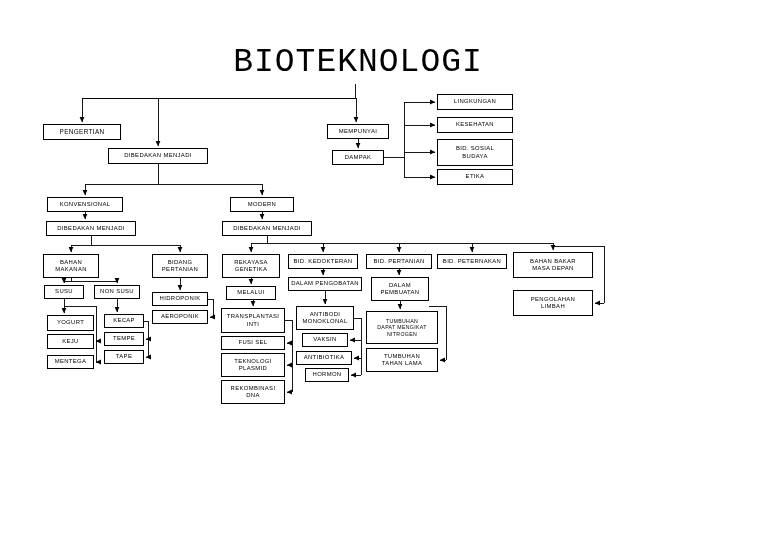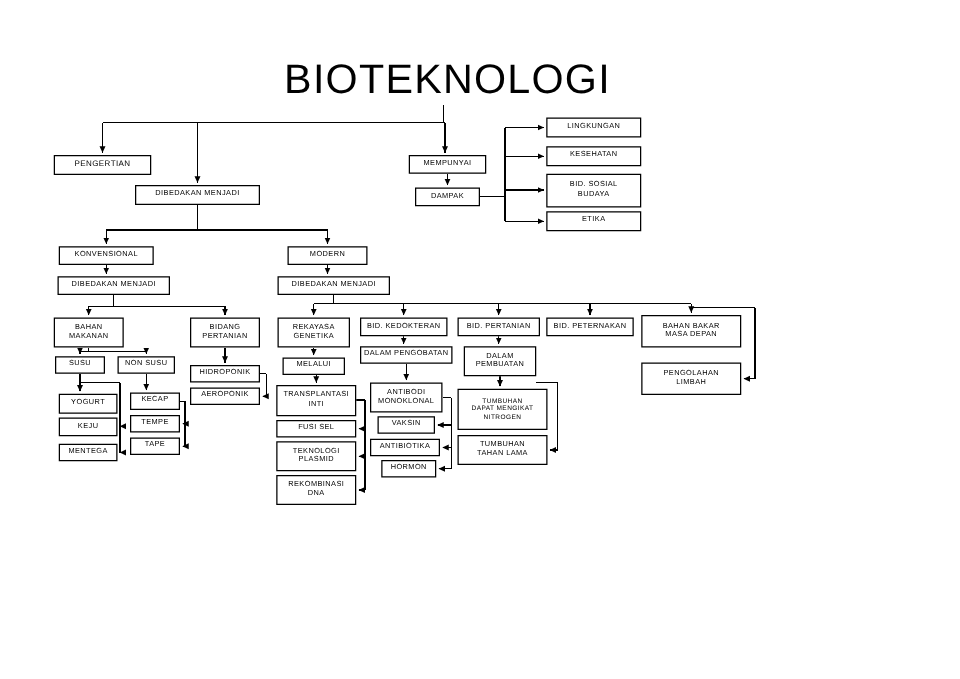--- a/index.html
+++ b/index.html
@@ -27,21 +27,21 @@
     pointer-events: none;
   }
   .title {
     position: absolute;
     left: 0; top: 44px;
     width: 716px;
     text-align: center;
     font-size: 33px;
     letter-spacing: 1px;
     color: #000;
-    font-family: Liberation Sans, sans-serif;
+    font-family: Liberation Mono, monospace;
     white-space: nowrap;
   }
   .node {
     position: absolute;
     box-sizing: border-box;
     border: 1px solid #000;
     background: #ffffff;
     color: #000;
     display: flex;
     align-items: center;

